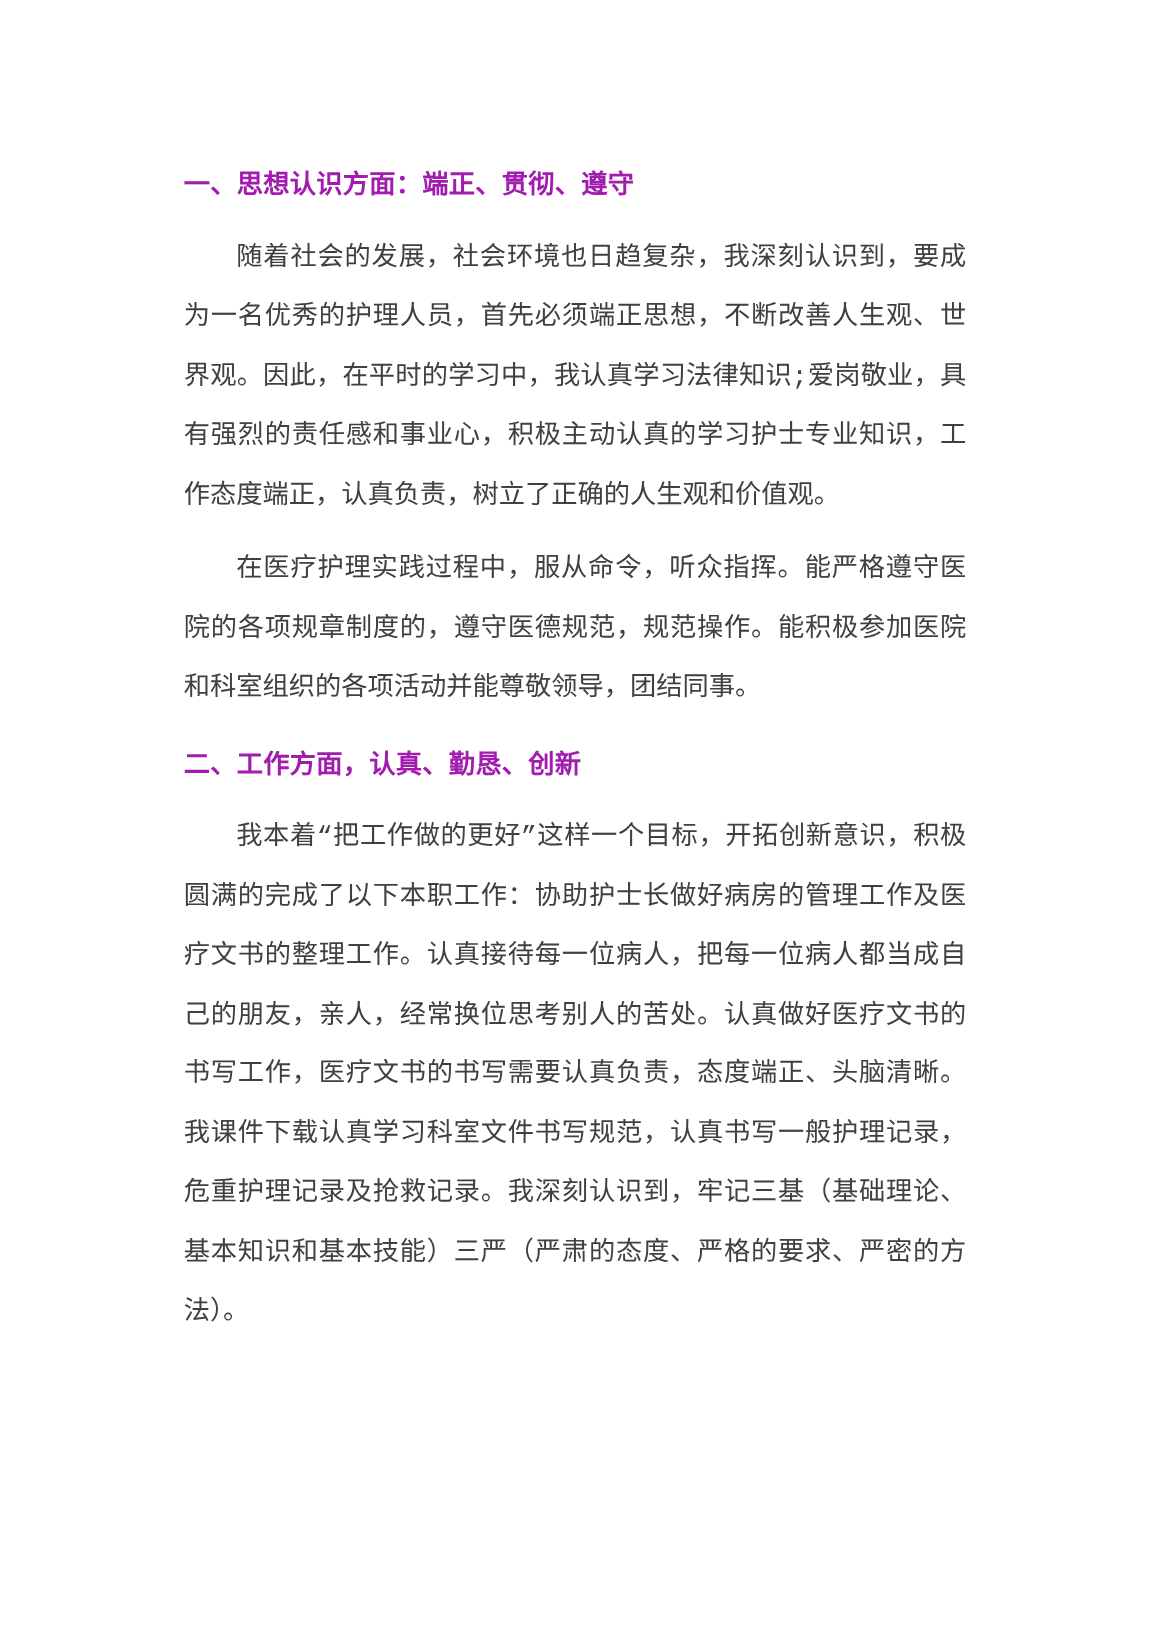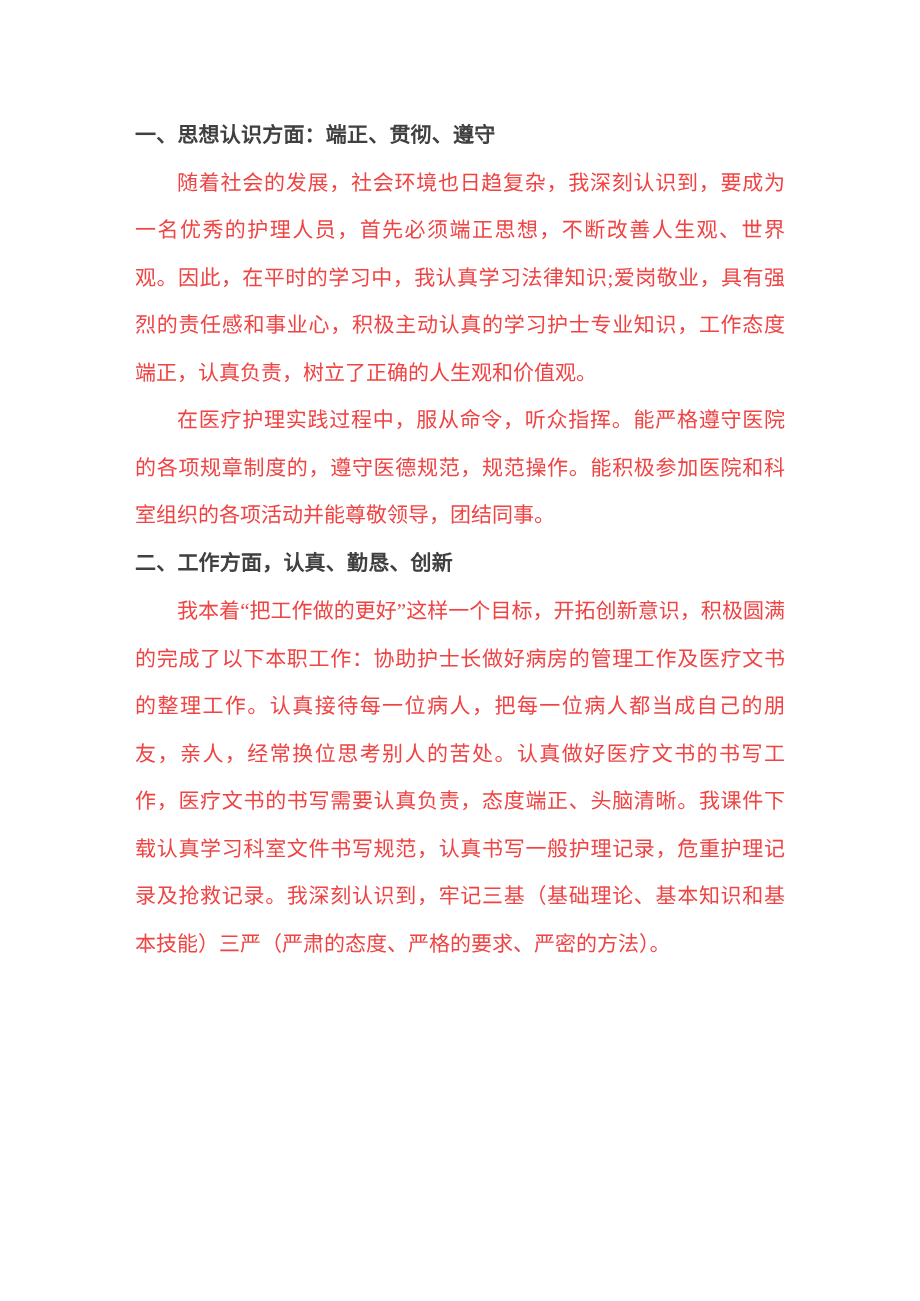--- a/index.html
+++ b/index.html
@@ -24,41 +24,40 @@
     margin: 0;
     padding: 0;
   }
 
   
   .section-heading {
     font-family: "Liberation Serif", "DejaVu Serif", serif;
     font-weight: bold;
     font-size: 21px;
     line-height: 47.5px;
-    color: #404040;
-    margin: 0;
+    color: #a21caf;
+    margin: 12px;
     padding: 0;
     text-indent: 0;
     letter-spacing: 0.2px;
     white-space: normal;
   }
 
   .section-heading.second {
     margin-top: 1px;
-    font-family: Liberation Mono, monospace;
   }
 
   
   .para {
-    font-family: Liberation Serif, serif;
+    font-family: Liberation Mono, monospace;
     font-weight: normal;
     font-size: 21px;
     line-height: 47.5px;
-    color: #ef4444;
-    margin: 0;
+    color: #404040;
+    margin: 12px;
     padding: 0;
     text-indent: 42px;
     text-align: justify;
     text-justify: inter-character;
     letter-spacing: 0;
     word-break: break-all;
   }
 </style>
 </head>
 <body>

